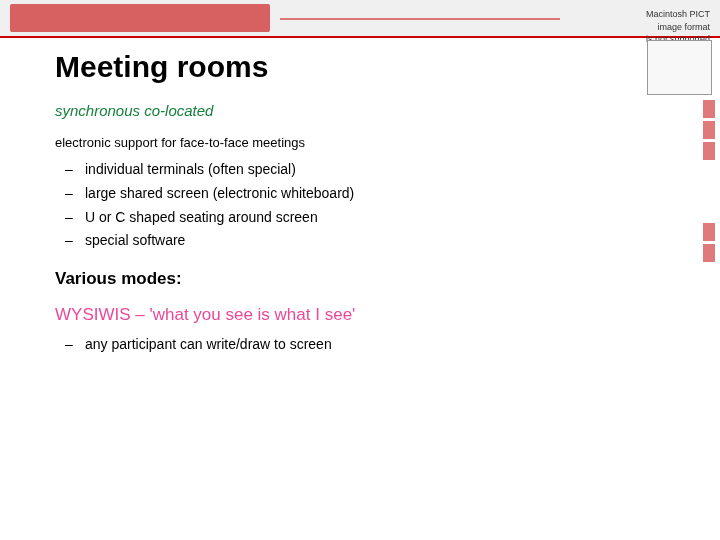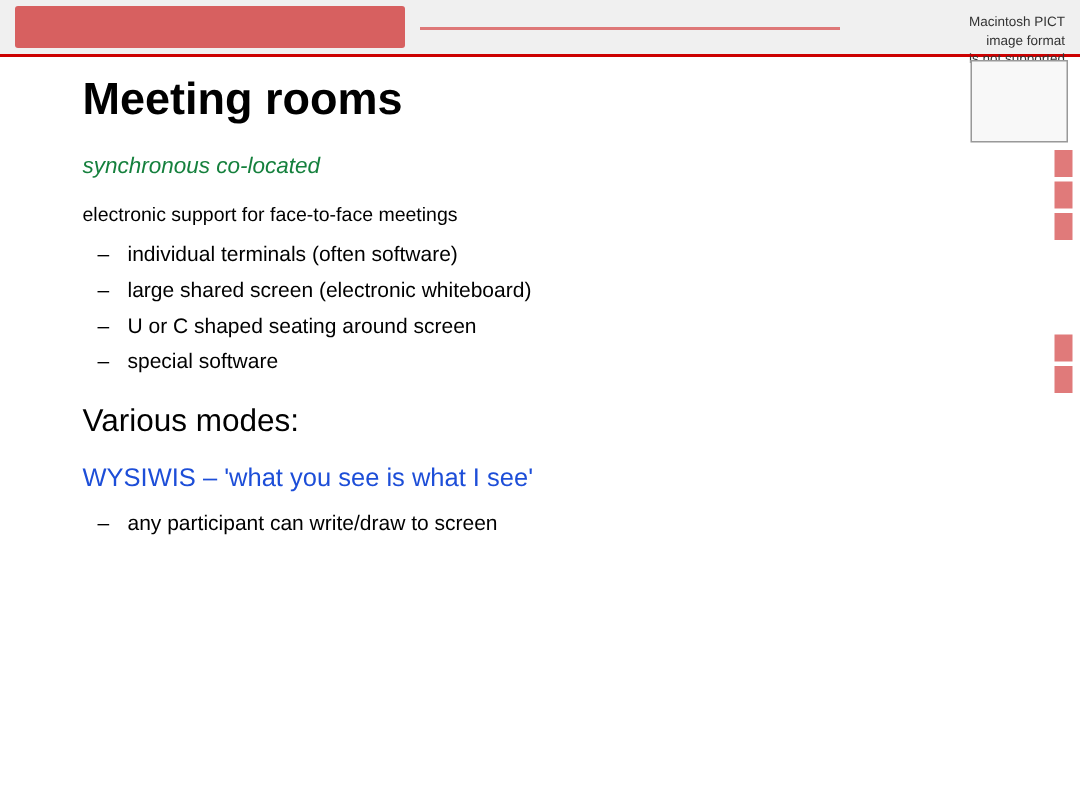--- a/index.html
+++ b/index.html
@@ -139,35 +139,35 @@
       content: "–";
       position: absolute;
       left: -10px;
     }
 
     .modes-section {
       margin-bottom: 16px;
     }
 
     .modes-heading {
-      font-size: 21px;
-      font-weight: normal;
+      font-size: 17px;
+      font-weight: bold;
       color: #000000;
       margin-bottom: 4px;
       font-family: Arial, Helvetica, sans-serif;
     }
 
     .wysiwis-section {
       margin-bottom: 12px;
     }
 
     .wysiwis-heading {
       font-size: 17px;
       font-weight: normal;
-      color: #1d4ed8;
+      color: #ec4899;
       margin-bottom: 8px;
       font-family: Arial, Helvetica, sans-serif;
     }
   </style>
 </head>
 <body>
 
 <div class="header-banner">
   <div class="header-logo-area"></div>
   <div class="header-line"></div>
@@ -190,21 +190,21 @@
 
 <div class="main-content">
 
   <h1 class="page-title">Meeting rooms</h1>
 
   <p class="section-subtitle">synchronous co-located</p>
 
   <p class="section-heading">electronic support for face-to-face meetings</p>
 
   <ul class="bullet-list">
-    <li>individual terminals (often software)</li>
+    <li>individual terminals (often special)</li>
     <li>large shared screen (electronic whiteboard)</li>
     <li>U or C shaped seating around screen</li>
     <li>special software</li>
   </ul>
 
   <div class="modes-section">
     <p class="modes-heading">Various modes:</p>
   </div>
 
   <div class="wysiwis-section">

